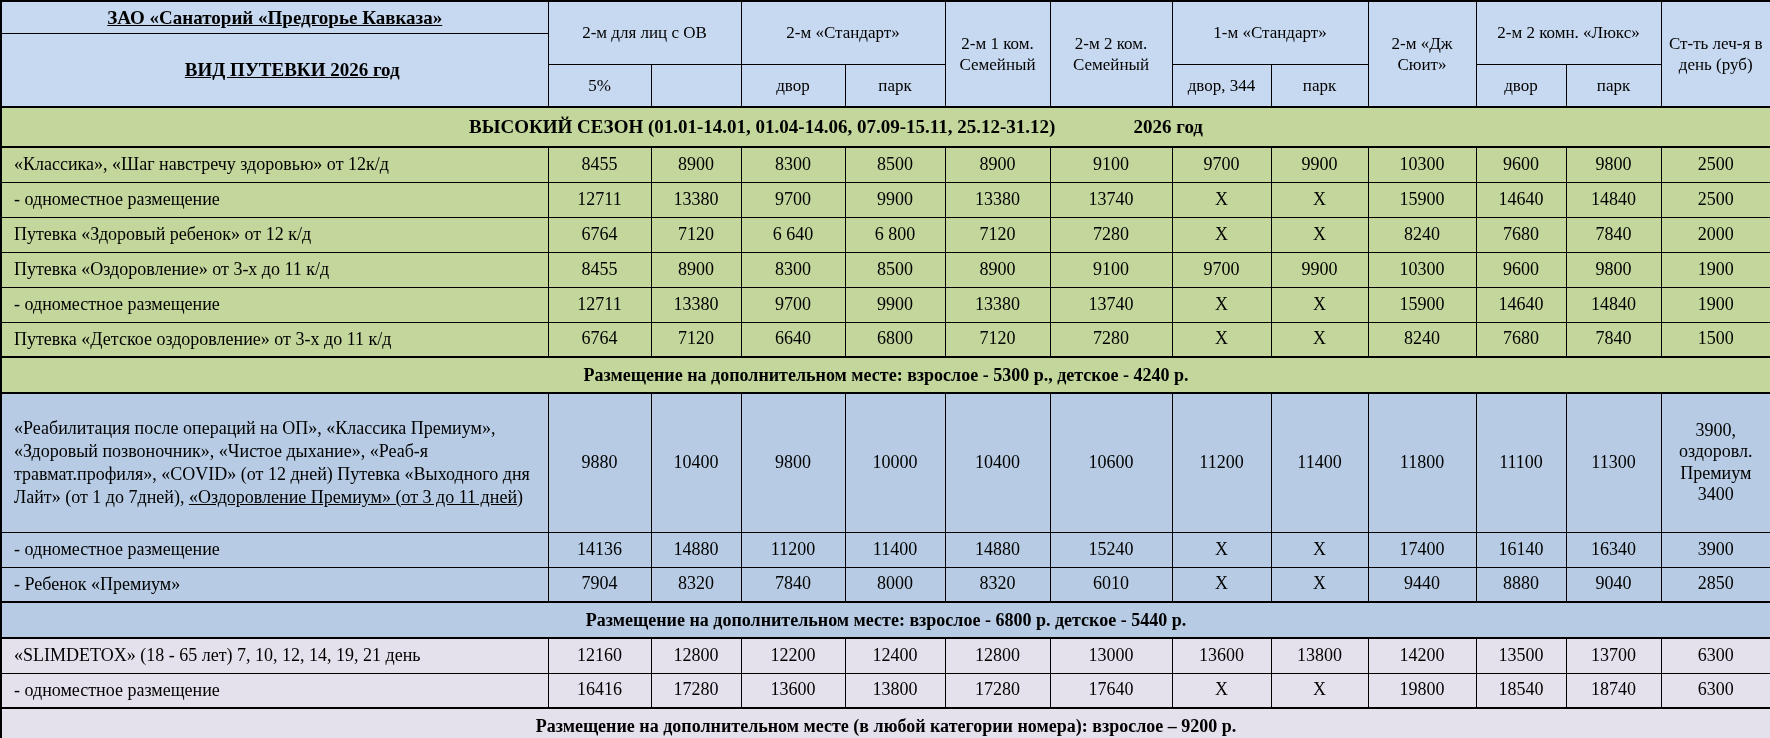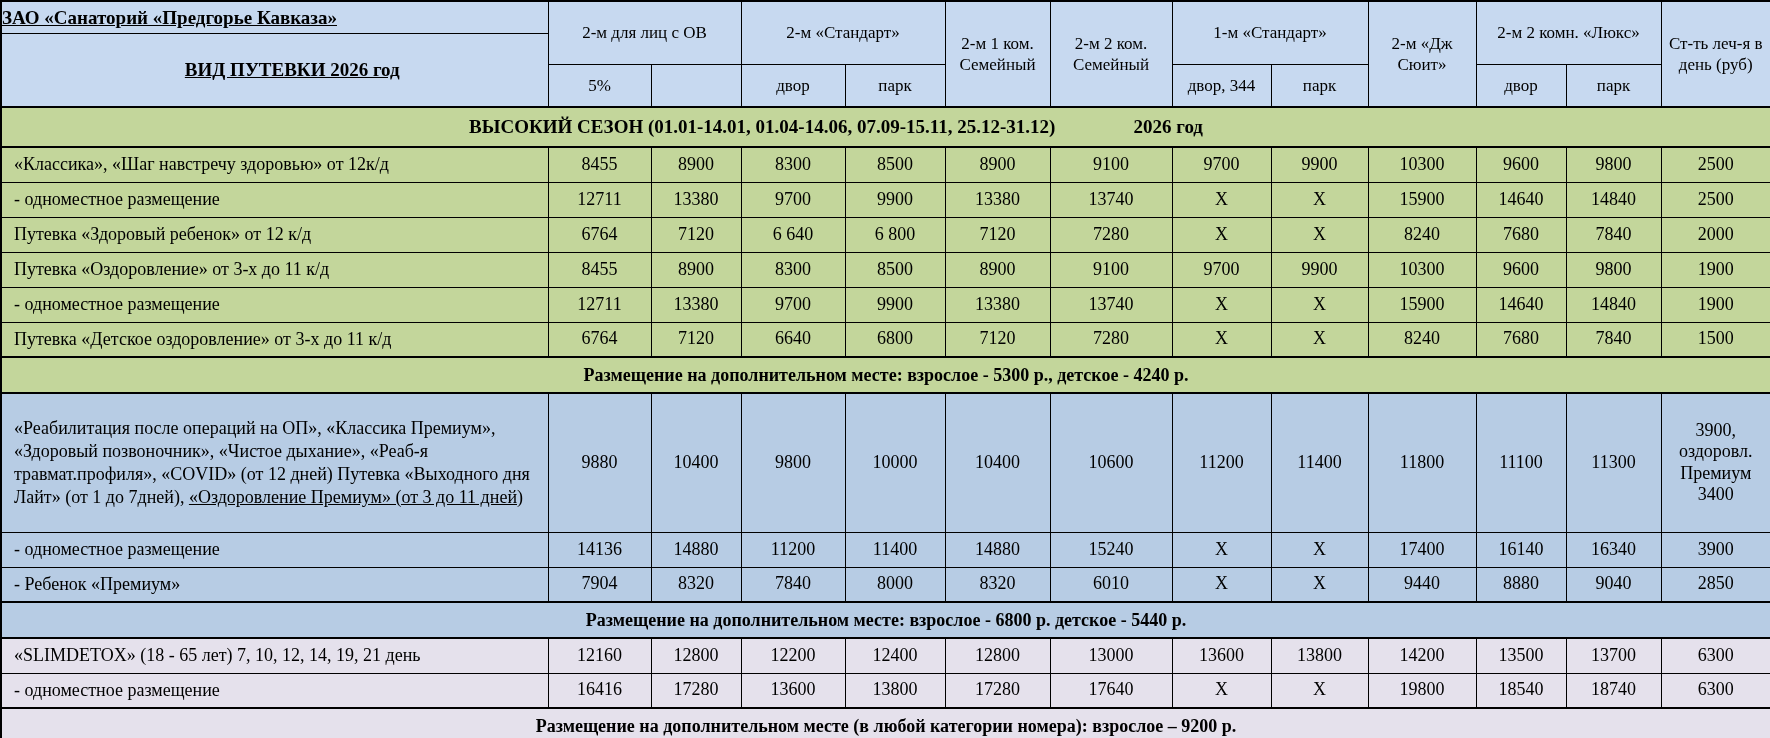--- a/index.html
+++ b/index.html
@@ -4,21 +4,21 @@
 <style>
   html,body{margin:0;padding:0;background:#fff;}
   body{width:1770px;height:738px;font-family:"Liberation Serif","DejaVu Serif",serif;color:#000;}
   table{width:1770px;border-collapse:collapse;table-layout:fixed;border:2px solid #000;}
   th,td{border:1px solid #000;overflow:hidden;vertical-align:middle;}
   thead th{background:#C7D9F0;font-weight:normal;font-size:17px;text-align:center;padding:0 2px;line-height:1.25;}
   tr.h1{height:62px;}
   tr.h2{height:42px;}
   .title-cell{padding:0;background:#C7D9F0;}
   .org-title{height:31px;line-height:31px;border-bottom:1px solid #000;font-weight:bold;
-             text-decoration:underline;text-align:left;font-size:19px;}
+             text-decoration:underline;text-align:center;font-size:19px;}
   .kind-title{height:72px;line-height:72px;font-weight:bold;text-decoration:underline;
               text-align:center;font-size:19px;padding-left:35px;}
   tr.season-row{height:40px;}
   .season-cell{background:#C3D69B;border-top:2px solid #000;border-bottom:2px solid #000;
                position:relative;font-weight:bold;font-size:19px;}
   .season-main{position:absolute;left:3%;width:80%;top:50%;transform:translateY(-50%);text-align:center;}
   .season-year{position:absolute;left:64%;width:16%;top:50%;transform:translateY(-50%);text-align:left;}
   tr.data-row{height:35px;}
   tr.tall-row{height:139px;}
   tr.band-row{height:36px;}

